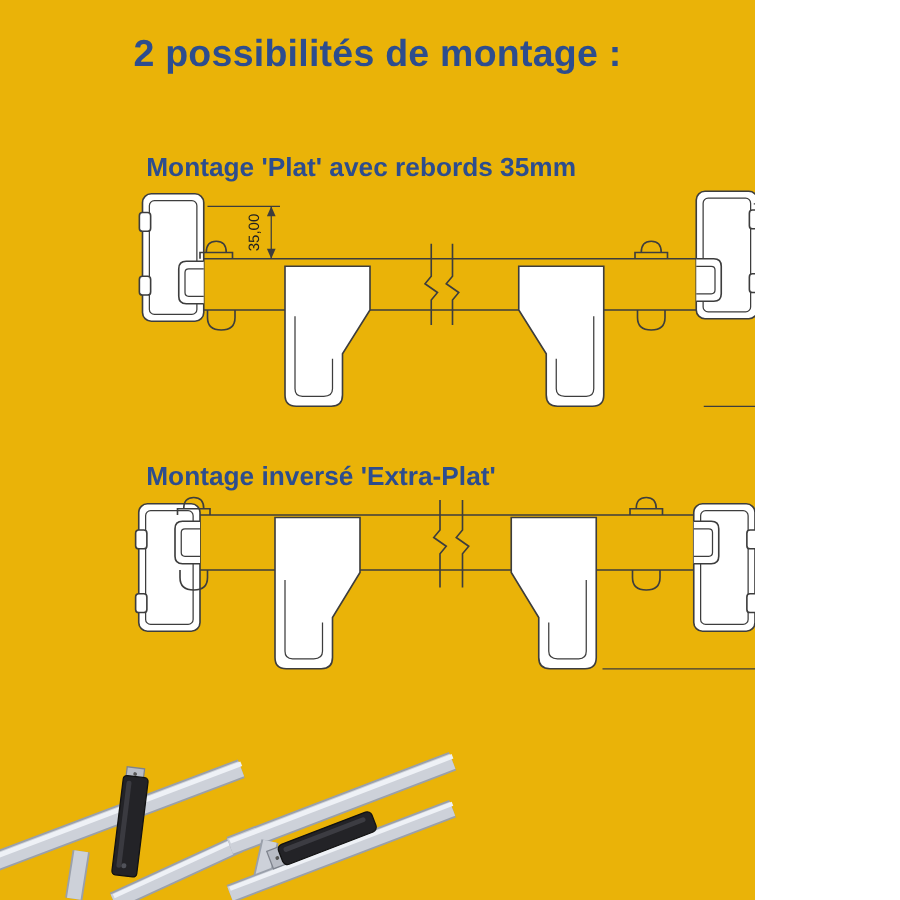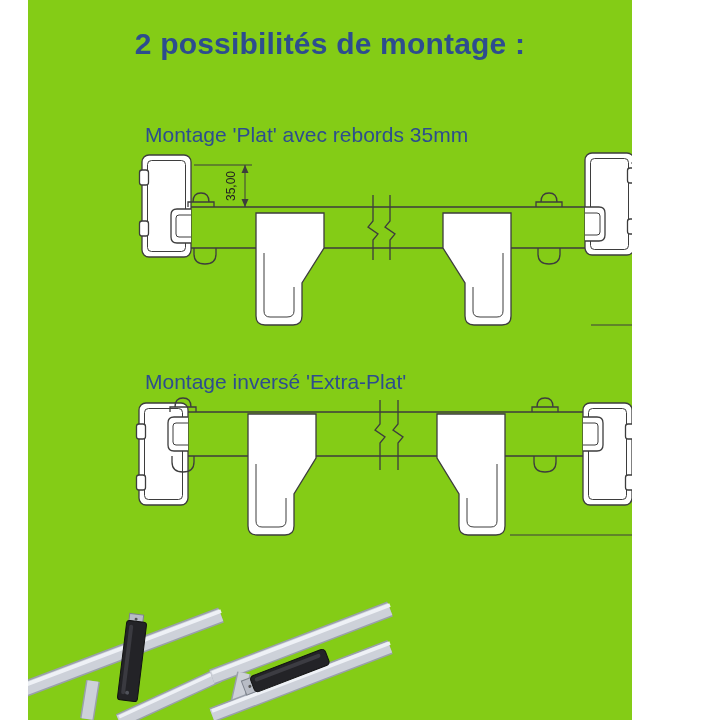--- a/index.html
+++ b/index.html
@@ -1,21 +1,21 @@
 <!DOCTYPE html>
 <html><head>
 <meta charset="utf-8">
 <style>
   html,body{margin:0;padding:0;background:#fff;}
-  .page{position:relative;width:604px;height:720px;background:#84cc16;overflow:hidden;
-        font-family:"Liberation Sans",sans-serif;margin-left:28px;}
+  .page{position:relative;width:604px;height:720px;background:#eab308;overflow:hidden;
+        font-family:"Liberation Sans",sans-serif;}
   .abs{position:absolute;}
   .page-title{left:0;right:0;top:27px;text-align:center;font-size:30px;font-weight:bold;
               color:#2d4d8e;letter-spacing:.2px;}
-  .sec-heading{font-size:21px;font-weight:normal;color:#2d4d8e;white-space:nowrap;}
+  .sec-heading{font-size:21px;font-weight:bold;color:#2d4d8e;white-space:nowrap;}
   .h-plat{left:117px;top:123px;}
   .h-extraplat{left:117px;top:370px;}
   .footnote{left:105px;top:555px;font-size:12px;color:#3a3a3a;white-space:nowrap;}
   .option-text{left:352px;top:600px;width:320px;text-align:center;
                font-size:21.5px;font-weight:bold;color:#2d4d8e;line-height:38px;}
   svg{position:absolute;overflow:visible;}
   svg text{font-family:"Liberation Sans",sans-serif;}
   .ln{stroke:#3d3d3d;stroke-width:1.3;fill:none;}
   .lnthin{stroke:#3d3d3d;stroke-width:1;fill:none;}
   .whitefill{fill:#ffffff;stroke:#3d3d3d;stroke-width:1.3;}

